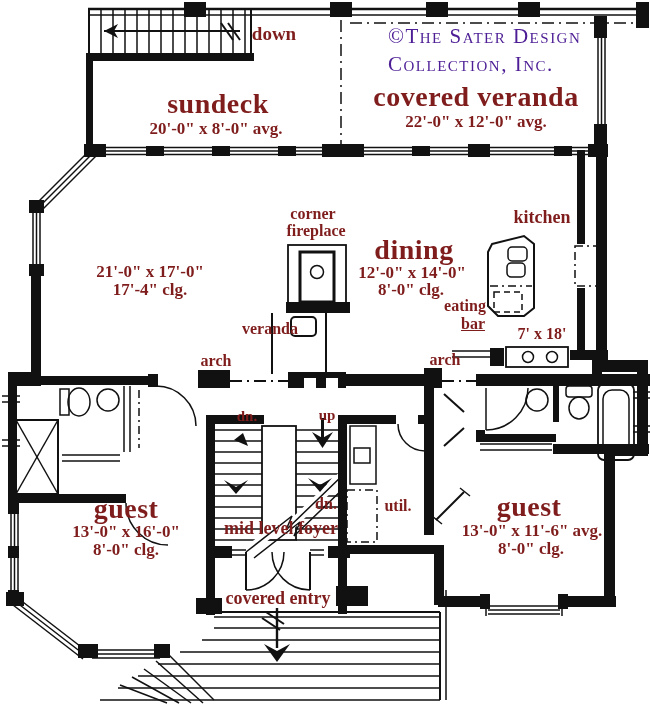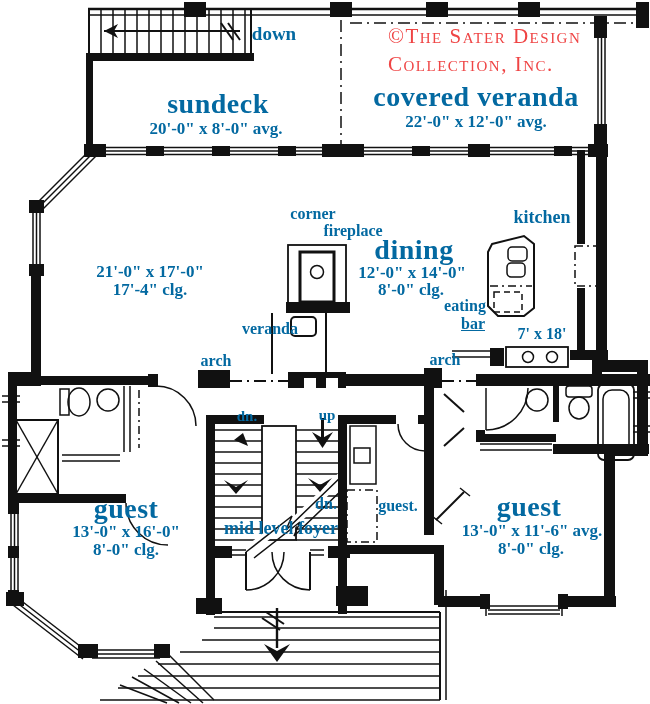--- a/index.html
+++ b/index.html
@@ -1,25 +1,25 @@
 <!DOCTYPE html>
 <html><head>
 <meta charset="utf-8">
 <style>
   html,body{margin:0;padding:0;background:#fff;}
   #plan{position:relative;width:650px;height:704px;background:#fff;overflow:hidden;
         font-family:"Liberation Serif",serif;}
   #plan svg{position:absolute;left:0;top:0;}
-  .lbl{position:absolute;transform:translate(-50%,-50%);font-weight:bold;color:#0369a1;
+  .lbl{position:absolute;transform:translate(-50%,-50%);font-weight:bold;color:#7f1d1d;
        white-space:nowrap;line-height:1;text-align:center;}
   .room-name{font-size:28px;letter-spacing:0.5px;}
   .room-dim{font-size:17px;}
   .sm{font-size:17px;}
   .xs{font-size:16px;}
-  .copyright{position:absolute;left:388px;top:22px;font-weight:normal;color:#ef4444;
+  .copyright{position:absolute;left:388px;top:22px;font-weight:normal;color:#4c1d95;
        font-variant:small-caps;font-size:21px;letter-spacing:1.5px;line-height:1.35;white-space:nowrap;}
 </style>
 </head>
 <body>
 
 <div id="plan">
 
 <svg width="650" height="704" viewBox="0 0 650 704">
 
   <g stroke="#111" fill="none" stroke-width="1.5">
@@ -361,45 +361,46 @@
 <div class="lbl room-name" style="left:218px;top:104px;">sundeck</div>
 <div class="lbl room-dim" style="left:216px;top:128px;">20'-0" x 8'-0" avg.</div>
 
 <div class="lbl room-name" style="left:476px;top:97px;">covered veranda</div>
 <div class="lbl room-dim" style="left:476px;top:121px;">22'-0" x 12'-0" avg.</div>
 
 <div class="lbl room-dim" style="left:150px;top:271px;">21'-0" x 17'-0"</div>
 <div class="lbl room-dim" style="left:150px;top:289px;">17'-4" clg.</div>
 
 <div class="lbl xs" style="left:313px;top:214px;">corner</div>
-<div class="lbl xs" style="left:316px;top:231px;margin-left:37px;">fireplace</div>
+<div class="lbl xs" style="left:316px;top:231px;">fireplace</div>
 
 <div class="lbl room-name" style="left:414px;top:250px;">dining</div>
 <div class="lbl room-dim" style="left:412px;top:272px;">12'-0" x 14'-0"</div>
 <div class="lbl room-dim" style="left:411px;top:289px;">8'-0" clg.</div>
 
 <div class="lbl sm" style="left:542px;top:217px;font-size:18px;">kitchen</div>
 <div class="lbl xs" style="left:465px;top:306px;">eating</div>
 <div class="lbl xs" style="left:473px;top:324px;text-decoration:underline;">bar</div>
 <div class="lbl xs" style="left:542px;top:334px;">7' x 18'</div>
 
 <div class="lbl xs" style="left:270px;top:329px;">veranda</div>
 
 <div class="lbl xs" style="left:216px;top:361px;">arch</div>
 <div class="lbl xs" style="left:445px;top:360px;">arch</div>
 
 <div class="lbl xs" style="left:247px;top:416px;font-size:15px;">dn.</div>
 <div class="lbl xs" style="left:327px;top:415px;font-size:15px;">up</div>
 <div class="lbl xs" style="left:326px;top:504px;">dn.</div>
-<div class="lbl xs" style="left:398px;top:506px;">guest.</div>
+<div class="lbl xs" style="left:398px;top:506px;">util.</div>
 
 <div class="lbl room-name" style="left:126px;top:509px;">guest</div>
 <div class="lbl room-dim" style="left:126px;top:531px;">13'-0" x 16'-0"</div>
 <div class="lbl room-dim" style="left:126px;top:549px;">8'-0" clg.</div>
 
 <div class="lbl sm" style="left:281px;top:528px;font-size:18px;">mid level foyer</div>
 
 <div class="lbl room-name" style="left:529px;top:507px;">guest</div>
 <div class="lbl room-dim" style="left:532px;top:530px;">13'-0" x 11'-6" avg.</div>
 <div class="lbl room-dim" style="left:531px;top:548px;">8'-0" clg.</div>
 
+<div class="lbl sm" style="left:278px;top:598px;font-size:18px;">covered entry</div>
 
 </div>
 
 </body></html>

